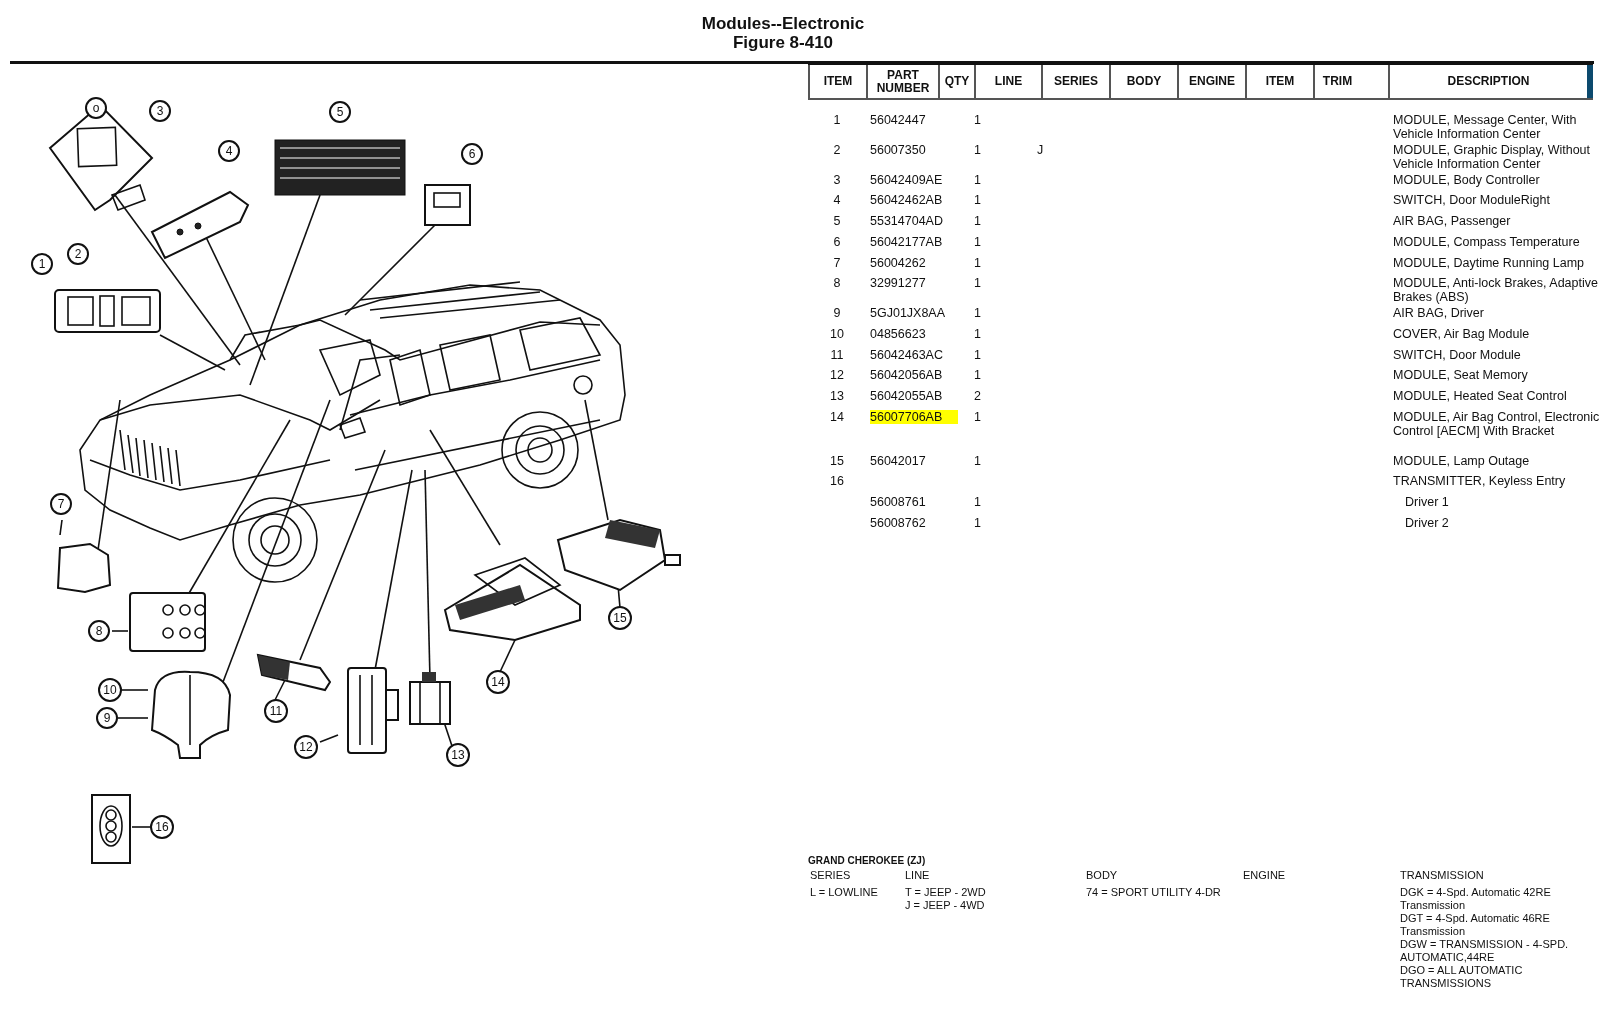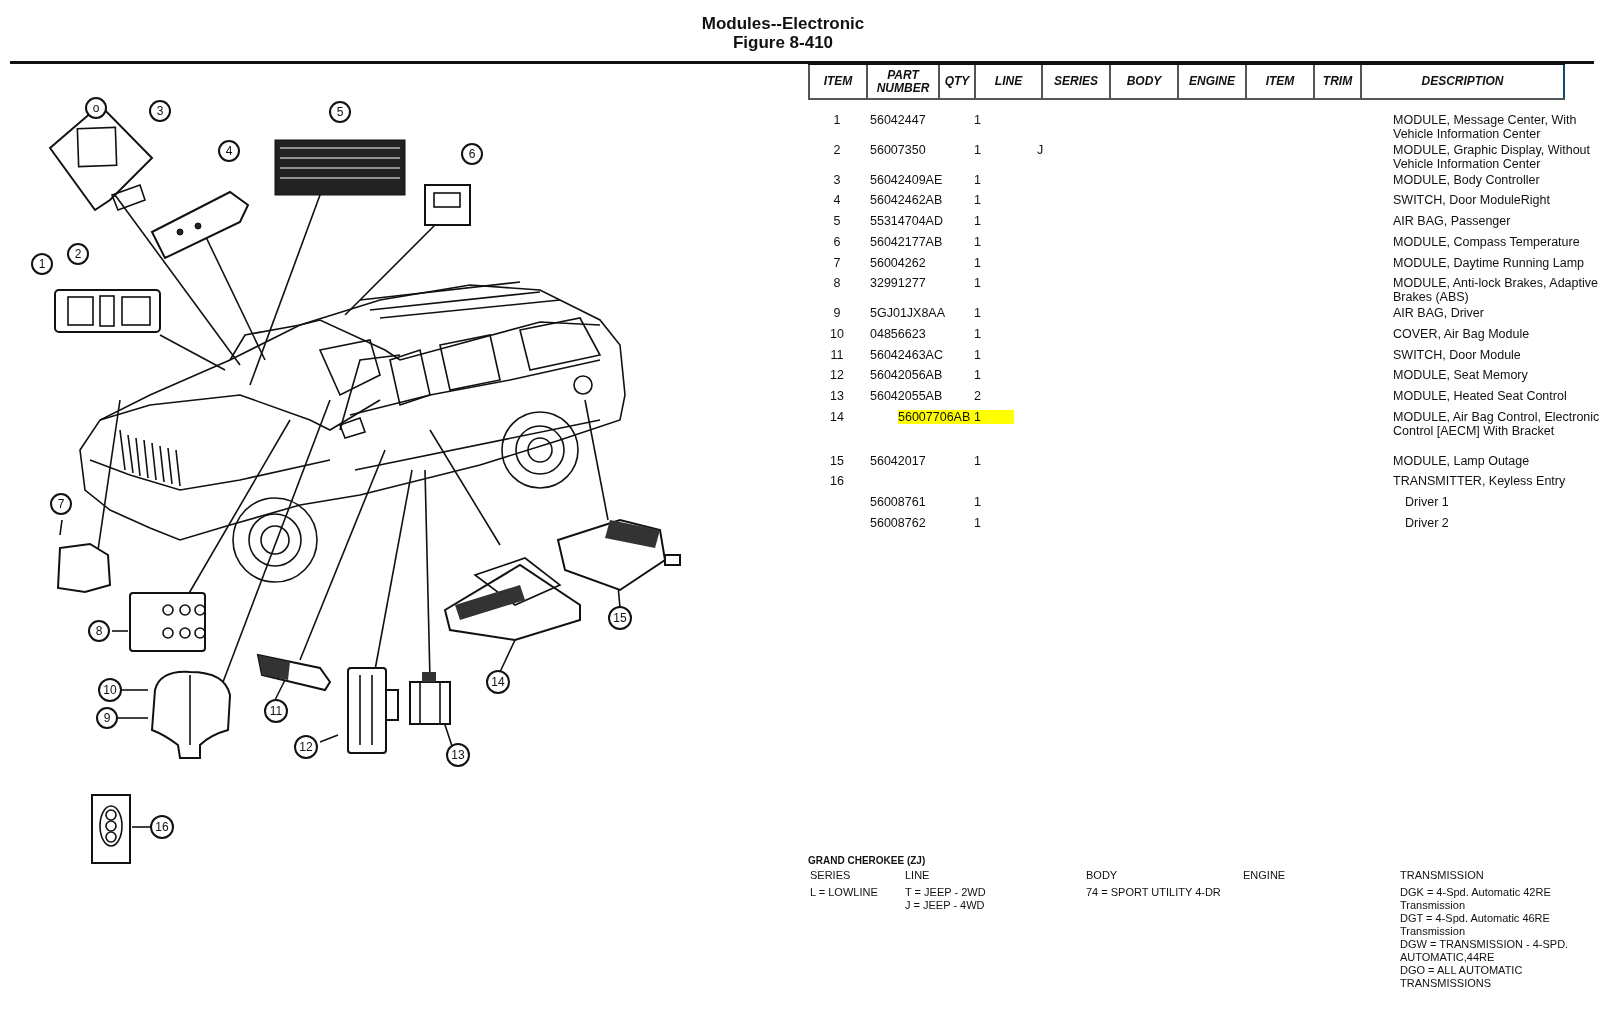--- a/index.html
+++ b/index.html
@@ -5,31 +5,31 @@
   html, body { margin: 0; padding: 0; background: #ffffff; }
   body { width: 1600px; height: 1012px; position: relative; overflow: hidden;
          font-family: "Liberation Sans", sans-serif; color: #111; }
   .title { position: absolute; left: 0; width: 1600px; top: 14px; text-align: center;
            font-weight: bold; font-size: 17px; line-height: 19px; }
   .title div { position: relative; left: -17px; }
   .rule { position: absolute; left: 10px; top: 61px; width: 1584px; height: 3px; background: #111; }
   .hdr { position: absolute; left: 808px; top: 62px; height: 33px; display: flex;
          border-top: 3px solid #111; border-bottom: 2px solid #555; }
   .hc { border-left: 2px solid #555; display: flex; align-items: center; justify-content: center;
-        font-weight: bold; font-size: 12px; text-align: center; line-height: 13px; box-sizing: border-box; font-style: italic; }
-  .hc:last-child { border-right: 2px solid #0c4a6e; }
+        font-weight: bold; font-size: 12px; text-align: center; line-height: 13px; box-sizing: border-box; }
+  .hc:last-child { border-right: 6px solid #0c4a6e; margin-left: 28px; }
 
   .row { position: absolute; left: 808px; font-size: 12.5px; line-height: 14px; }
   .c-item { position: absolute; left: 0; width: 58px; text-align: center; }
   .c-part { position: absolute; left: 62px; width: 104px; white-space: nowrap; }
   .c-qty  { position: absolute; left: 166px; width: 12px; }
   .c-line { position: absolute; left: 222px; width: 20px; text-align: center; }
   .c-desc { position: absolute; left: 585px; width: 210px; }
   .c-desc.indent { left: 597px; }
-  .hl { background: #ffff00; padding-right: 44px; margin-left: 28px; }
+  .hl { background: #ffff00; padding-right: 16px; }
   .legend-title { position: absolute; left: 808px; top: 855px; font-weight: bold; font-size: 10px; }
   .lg-col { position: absolute; top: 869px; font-size: 11px; line-height: 13px; }
   .lg-col .h { margin-bottom: 4px; }
   .lg-col .v { white-space: pre-line; }
 
   
   .diagram { position: absolute; left: 0; top: 70px; }
   .callout circle { fill: #fff; stroke: #111; stroke-width: 2; }
   .callout text { font-family: "Liberation Sans", sans-serif; font-size: 12px; text-anchor: middle;
                   dominant-baseline: central; fill: #111; }

